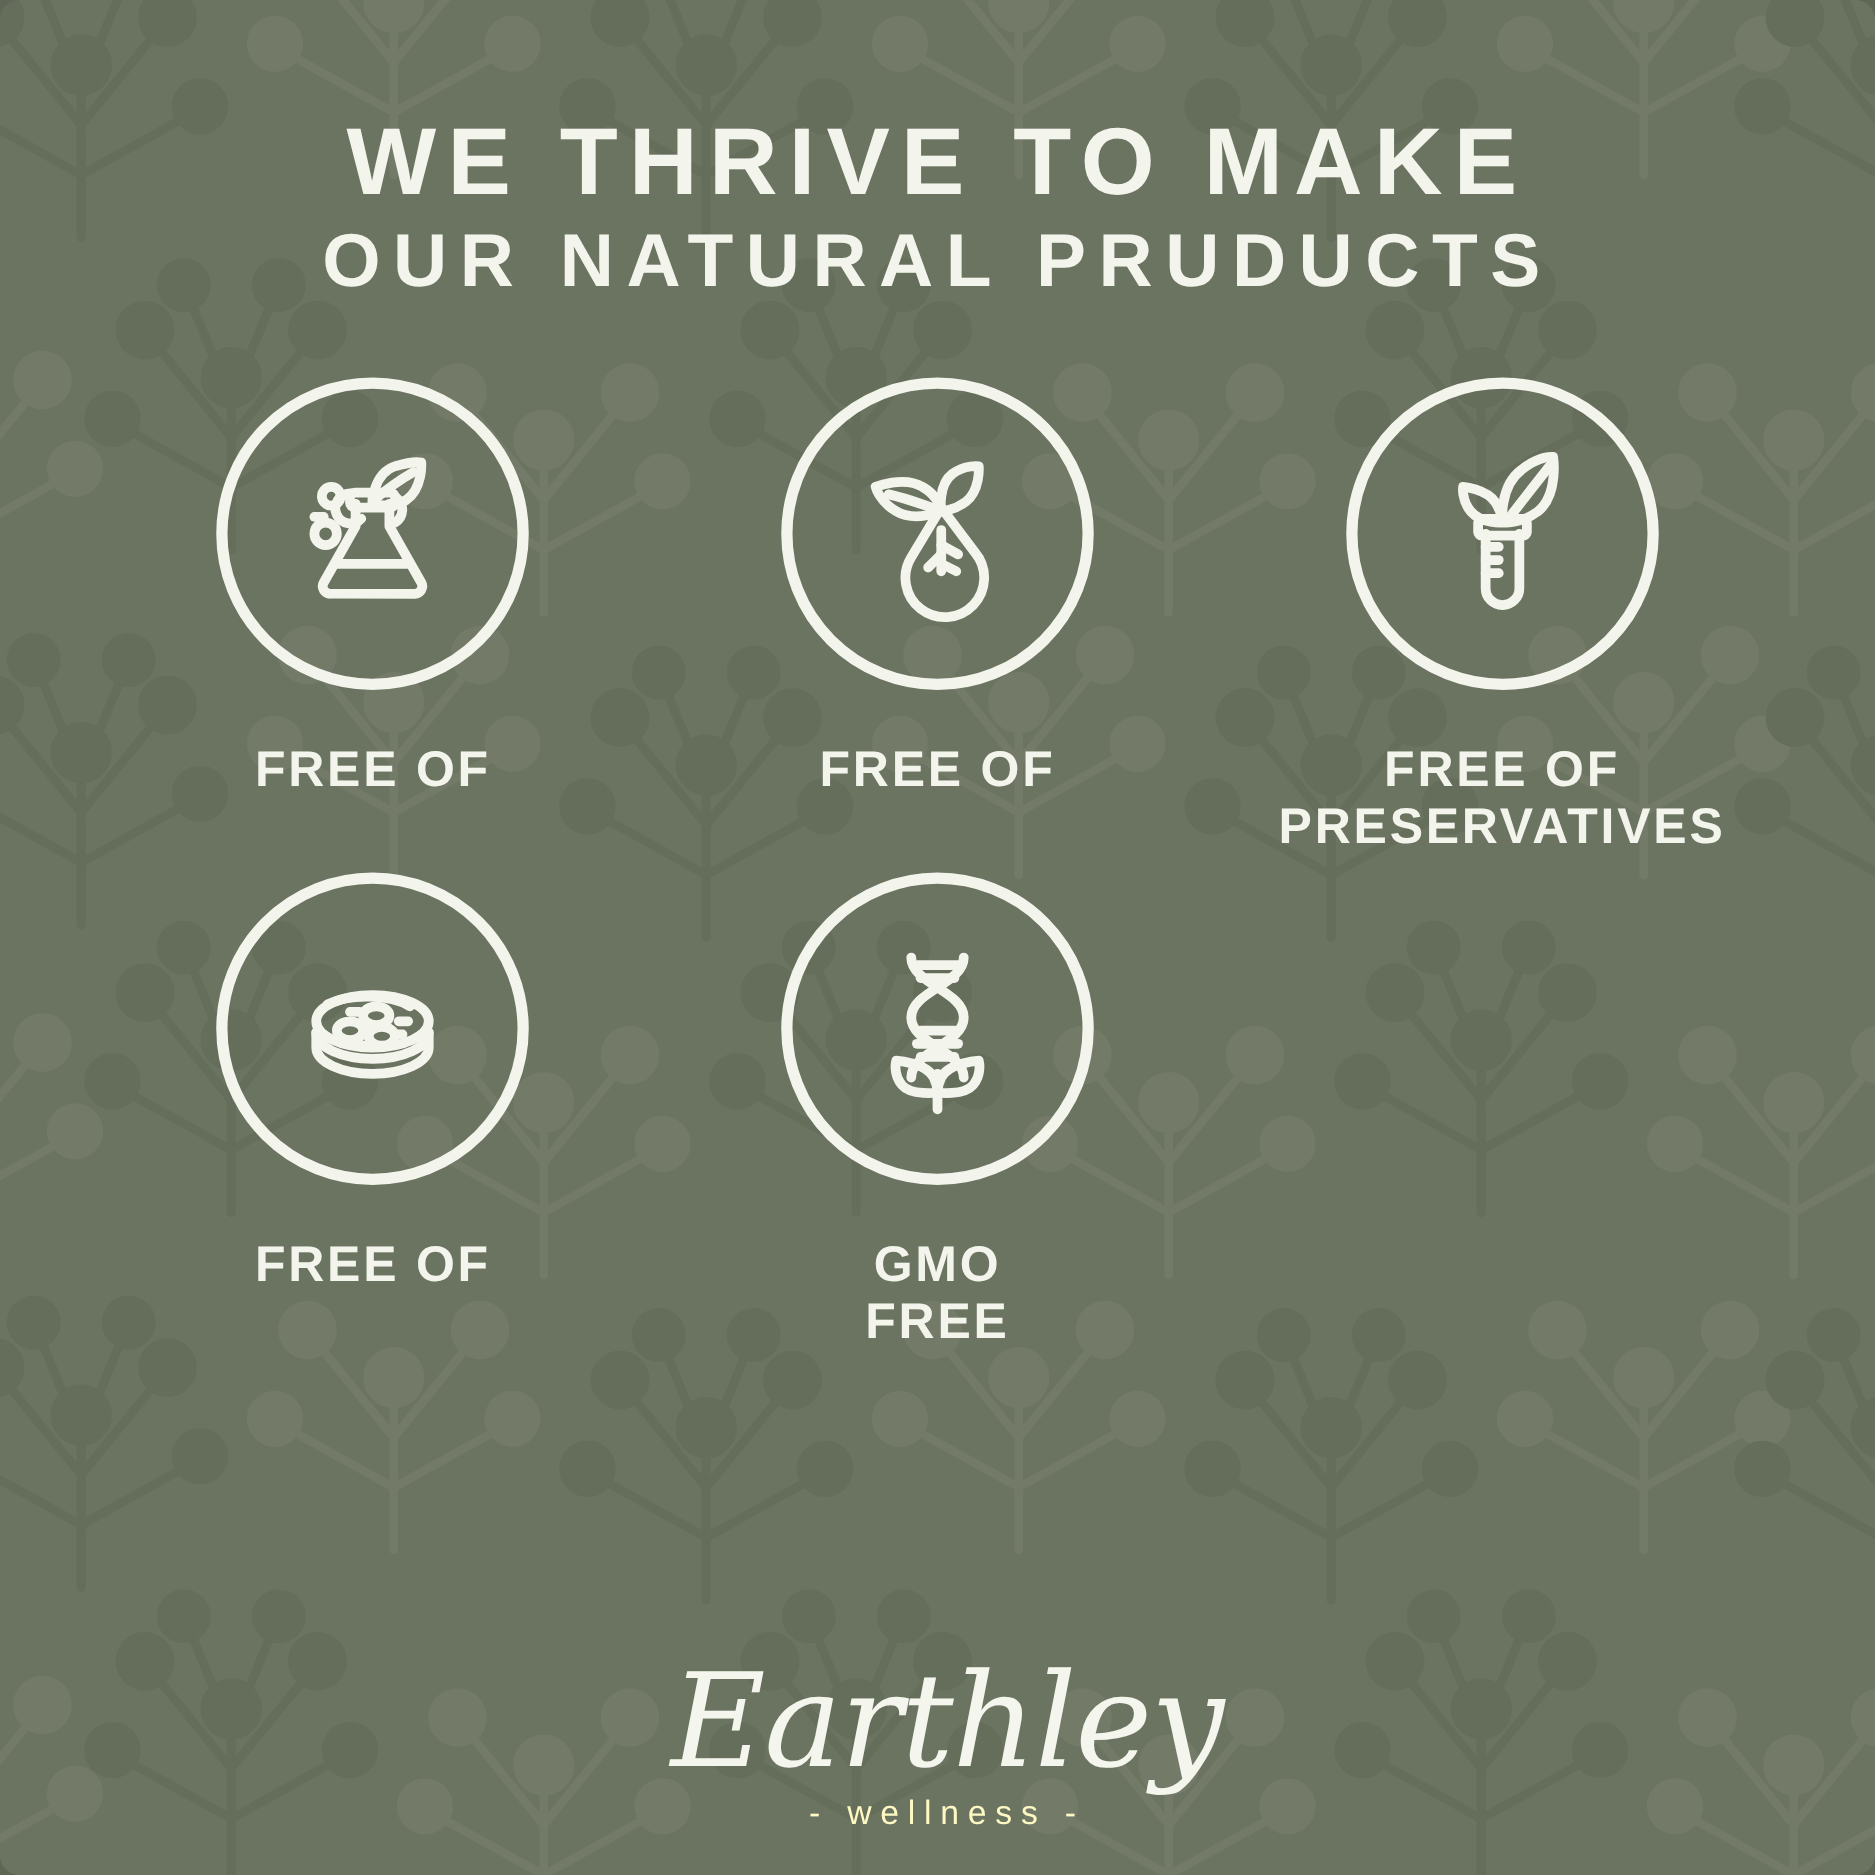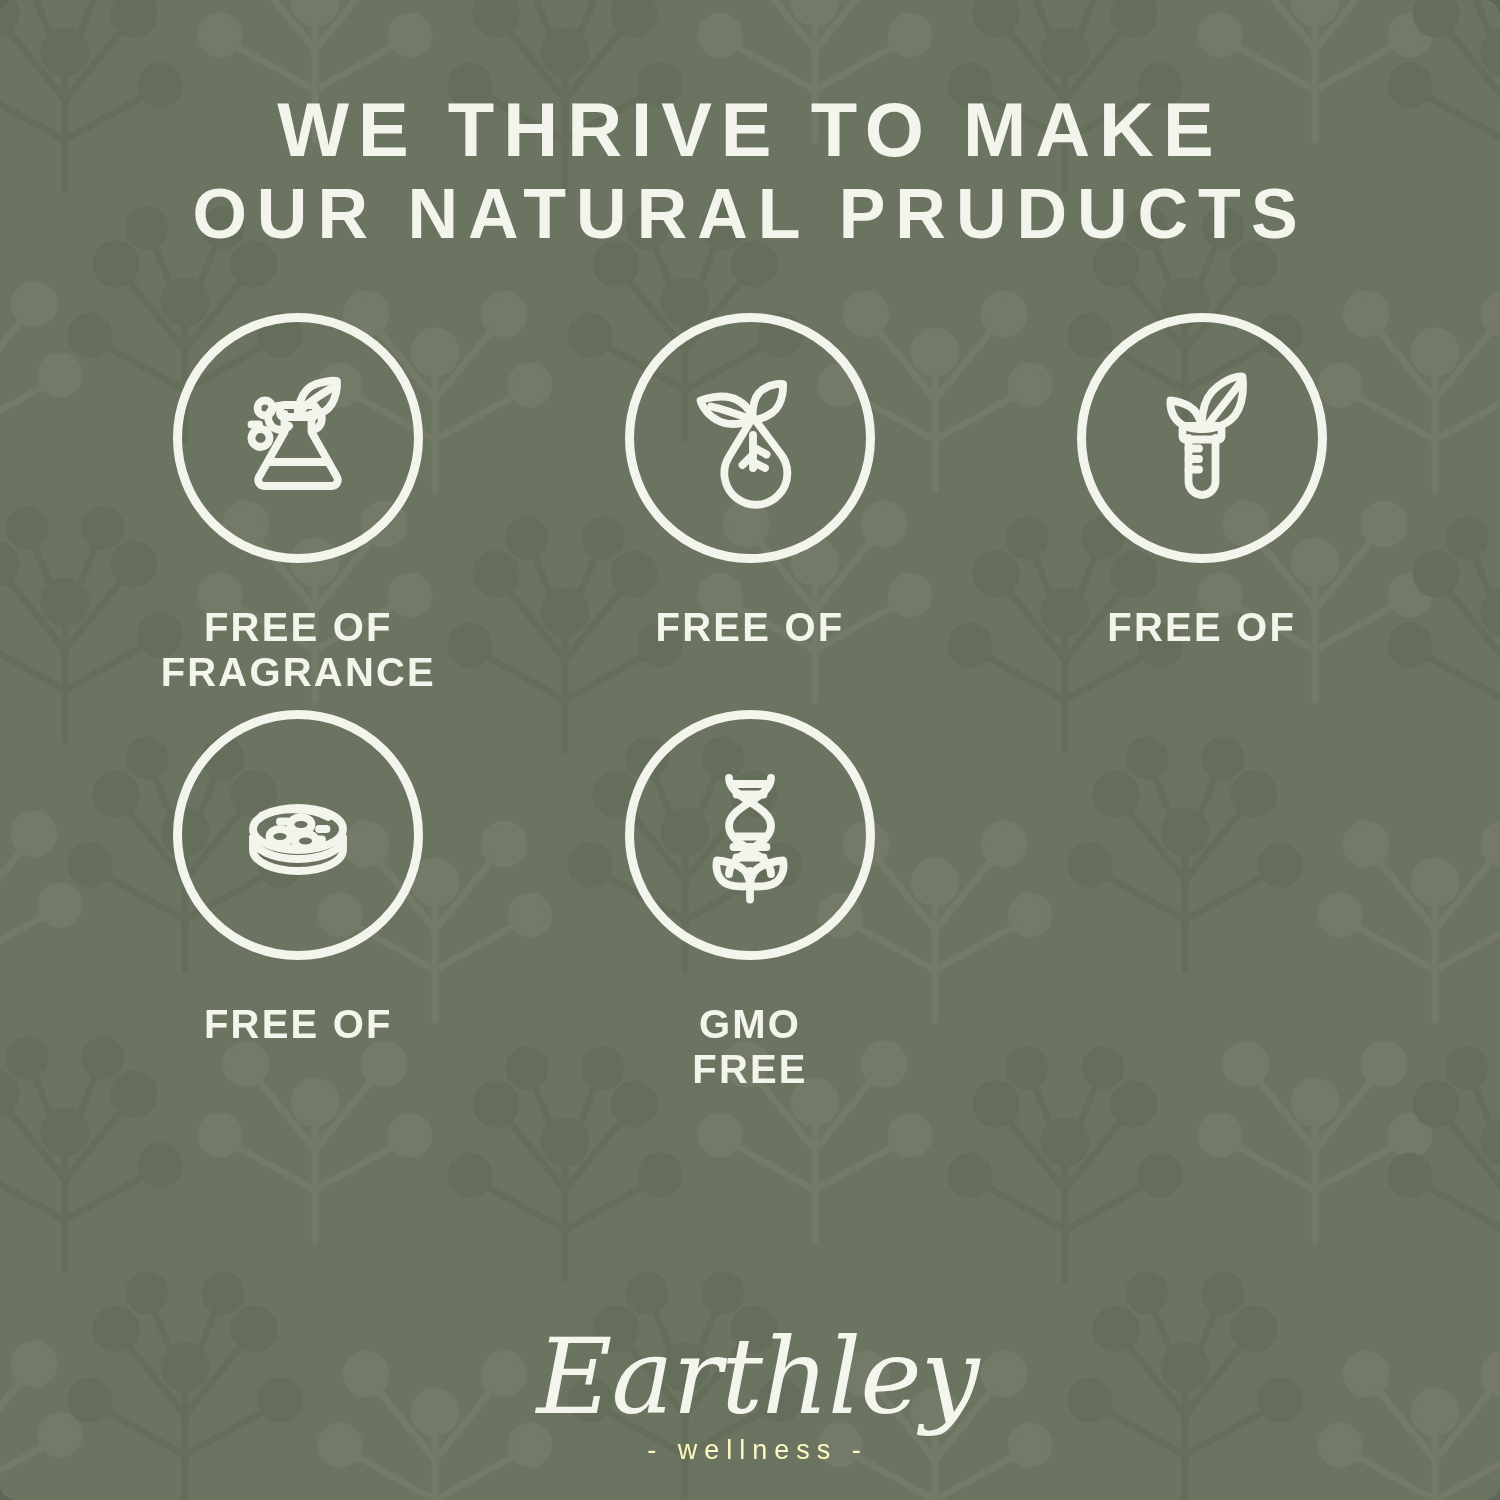--- a/index.html
+++ b/index.html
@@ -52,21 +52,21 @@
     letter-spacing: 9px;
     margin: 0;
     text-transform: uppercase;
     white-space: nowrap;
   }
   .headline-line {
     display: block;
   }
   .headline-line.l2 {
     letter-spacing: 10px;
-    font-size: 70px;
+    font-size: 60px;
   }
 
   .grid {
     margin-top: 58px;
     width: 1340px;
     display: grid;
     grid-template-columns: repeat(3, 1fr);
     grid-row-gap: 28px;
     grid-column-gap: 0px;
     gap: 15px;
@@ -262,21 +262,20 @@
               <circle cx="28" cy="30" r="5"></circle>
               <circle cx="25" cy="50" r="6"></circle>
               <path d="M44 42 a8 8 0 1 1 -6 -13.5"></path>
               <path d="M62 44 a8 8 0 0 0 1 -13"></path>
               <path d="M19 41 h5"></path>
             </g>
           </svg>
         </div>
         <div class="cell-label">
           <span>FREE OF</span>
-          <span>FRAGRANCE</span>
         </div>
       </div>
 
       <div class="cell">
         <div class="badge">
           <svg viewBox="0 0 100 100">
             <g class="ico">
 
               <path d="M52 36 L70 60 a21 21 0 1 1 -34 2.5 Z"></path>
 
@@ -312,20 +311,21 @@
 
               <path d="M50 44 C50 44 48 25 60 16 C70 8 77 9 77 9 C77 9 80 29 69 38 C60 45 50 44 50 44 Z"></path>
               <path d="M54 41 C60 33 68 23 75 14"></path>
 
               <path d="M50 44 C50 44 39 45 33 38 C28 32 29 25 29 25 C29 25 41 26 46 33 C50 39 50 44 50 44 Z"></path>
             </g>
           </svg>
         </div>
         <div class="cell-label">
           <span>FREE OF</span>
+          <span>PRESERVATIVES</span>
         </div>
       </div>
 
       <div class="cell">
         <div class="badge">
           <svg viewBox="0 0 100 100">
             <g class="ico">
 
               <path d="M20 52 a30 14 0 0 0 60 0"></path>
               <path d="M20 52 L20 60 a30 14 0 0 0 60 0 L80 52"></path>

